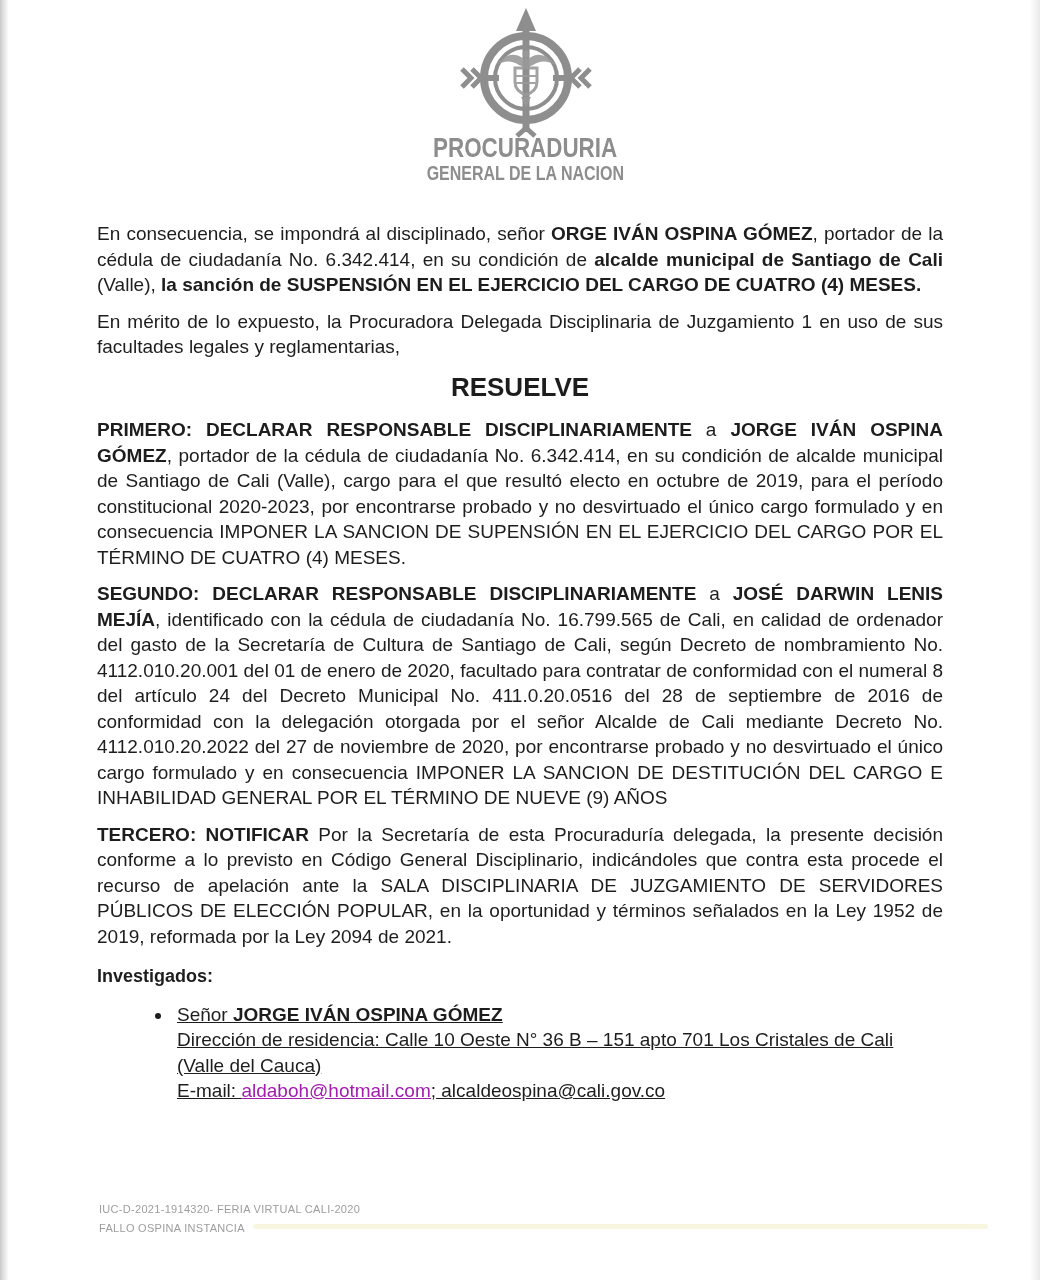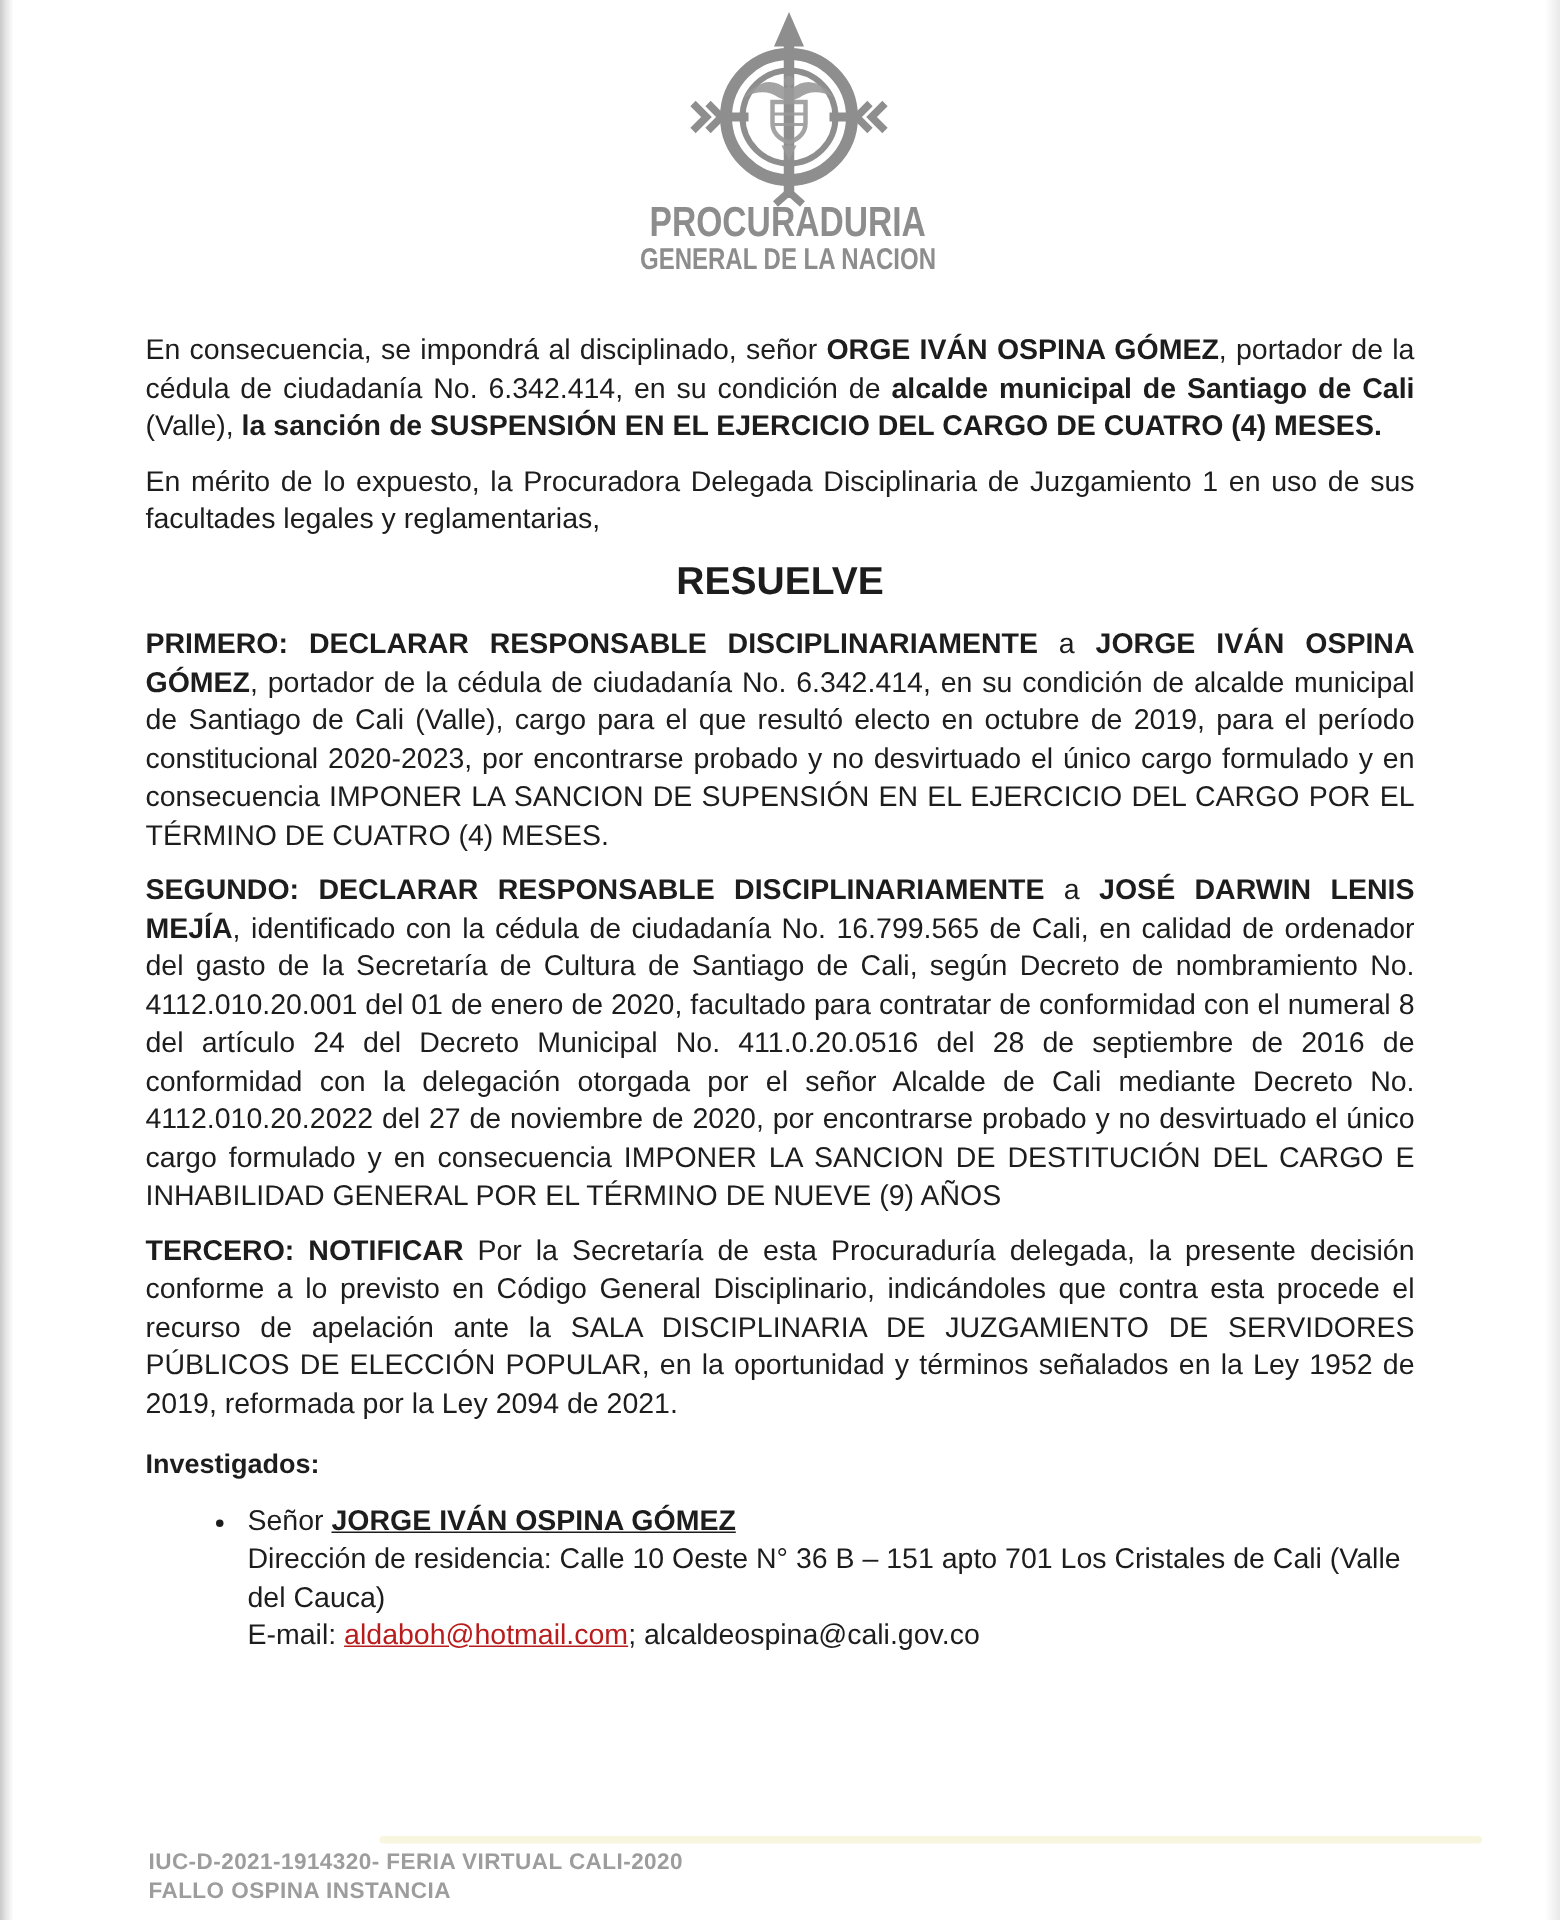--- a/index.html
+++ b/index.html
@@ -29,34 +29,34 @@
     transform:scaleX(0.8); margin-top:1px; line-height:20px;
   }
   
   .doc-body {
     position:absolute; left:97px; width:846px; top:221px;
     color:#1d1d1d; font-size:19px; line-height:25.5px;
   }
   .para { text-align:justify; margin:0 0 11px 0; }
   .b { font-weight:bold; }
   .u { text-decoration:underline; }
-  .lnk { color:#b91c1c; text-decoration:underline; cursor:pointer; }
+  .lnk { color:#a21caf; text-decoration:underline; cursor:pointer; }
   .heading-center { text-align:center; font-weight:bold; font-size:26px; margin:15px 0 17px; }
   .heading-left { font-weight:bold; font-size:18px; margin:15px 0 5px; }
   .inv-list { margin:12px 0 0 0; padding-left:64px; }
-  .inv-list li { margin:0; padding-left:4px; }
+  .inv-list li { margin:12px; padding-left:4px;text-decoration:underline; }
   .inv-line { text-align:left; }
   
   .highlight-artifact {
     position:absolute; left:253px; top:1224px; width:735px; height:5px;
     background:#f8f4da; border-radius:3px; opacity:.85;
   }
   .page-footer {
-    position:absolute; left:99px; top:1232px;
-    font-size:15px; font-weight:bold; color:#9d9d9d;
+    position:absolute; left:99px; top:1200px;
+    font-size:11px; font-weight:normal; color:#9d9d9d;
     line-height:19px; letter-spacing:.3px;
   }
 </style>
 </head>
 <body>
 
 <div class="page">
   <div class="edge-left"></div>
   <div class="edge-right"></div>
 

